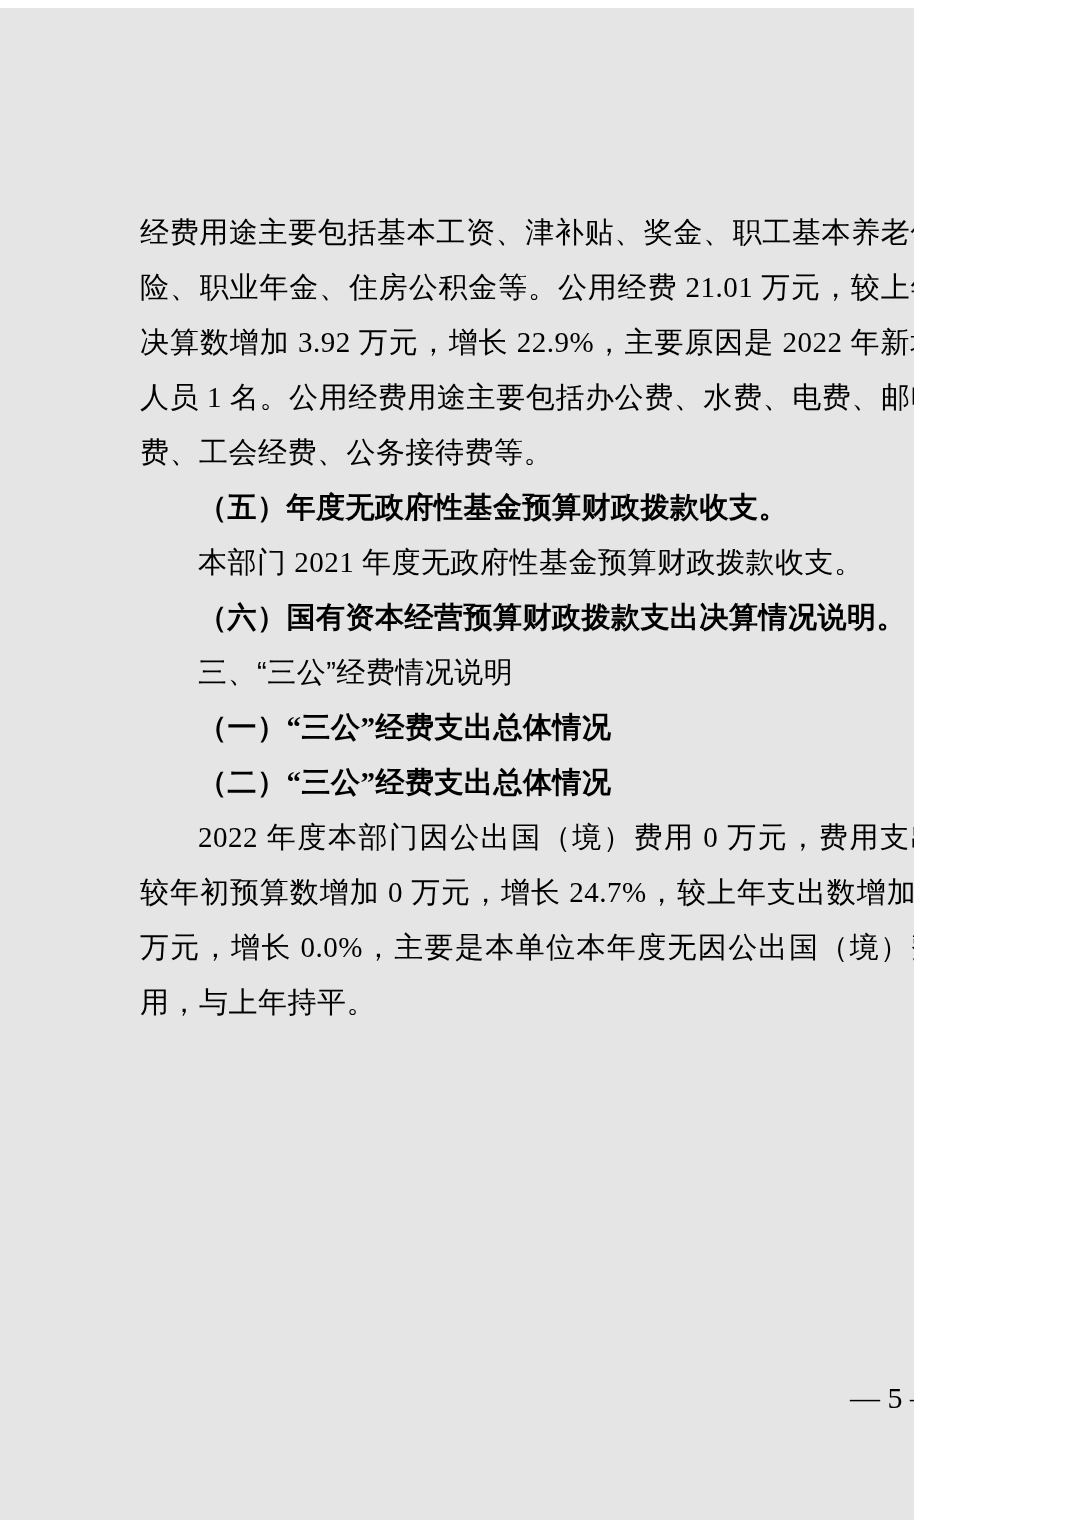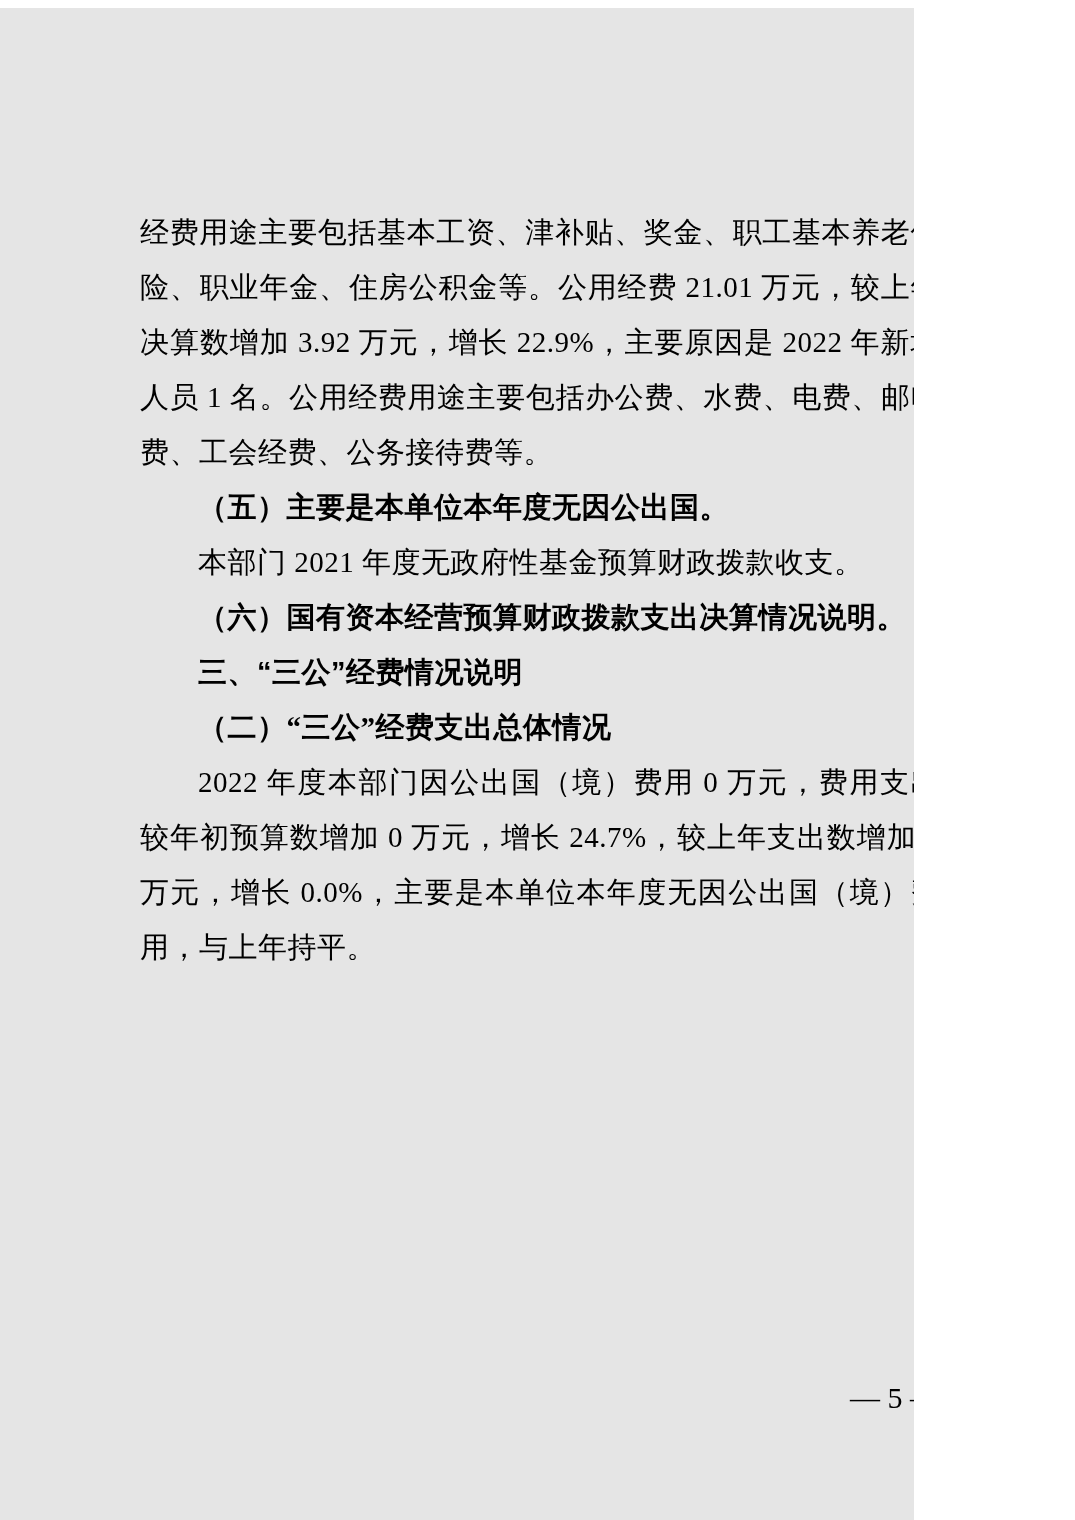--- a/index.html
+++ b/index.html
@@ -35,21 +35,21 @@
   }
   .para-indent {
     text-indent: 2em;
   }
   .sub-heading {
     font-weight: bold;
     text-indent: 2em;
   }
   .main-heading {
     font-family: "Liberation Sans", "DejaVu Sans", sans-serif;
-    font-weight: bold;
+    font-weight: normal;
     text-indent: 2em;
     letter-spacing: 1px;
   }
   .page-footer {
     position: absolute;
     left: 140px;
     top: 1372px;
     width: 800px;
     text-align: right;
     font-size: 30px;
@@ -57,22 +57,23 @@
     font-family: "Liberation Serif", "DejaVu Serif", serif;
     color: #000000;
   }
 </style>
 </head>
 <body>
 
 <div class="page">
   <div class="content">
     <p>经费用途主要包括基本工资、津补贴、奖金、职工基本养老保险、职业年金、住房公积金等。公用经费 21.01 万元，较上年决算数增加 3.92 万元，增长 22.9%，主要原因是 2022 年新增人员 1 名。公用经费用途主要包括办公费、水费、电费、邮电费、工会经费、公务接待费等。</p>
-    <p class="sub-heading">（五）主要是本单位本年度无因公出国。</p>
+    <p class="sub-heading">（五）年度无政府性基金预算财政拨款收支。</p>
     <p class="para-indent">本部门 2021 年度无政府性基金预算财政拨款收支。</p>
     <p class="sub-heading">（六）国有资本经营预算财政拨款支出决算情况说明。</p>
     <p class="main-heading">三、“三公”经费情况说明</p>
+    <p class="sub-heading">（一）“三公”经费支出总体情况</p>
     <p class="sub-heading">（二）“三公”经费支出总体情况</p>
     <p class="para-indent">2022 年度本部门因公出国（境）费用 0 万元，费用支出较年初预算数增加 0 万元，增长 24.7%，较上年支出数增加 0 万元，增长 0.0%，主要是本单位本年度无因公出国（境）费用，与上年持平。</p>
   </div>
 
   <div class="page-footer">— 5 —</div>
 </div>
 
 </body></html>

